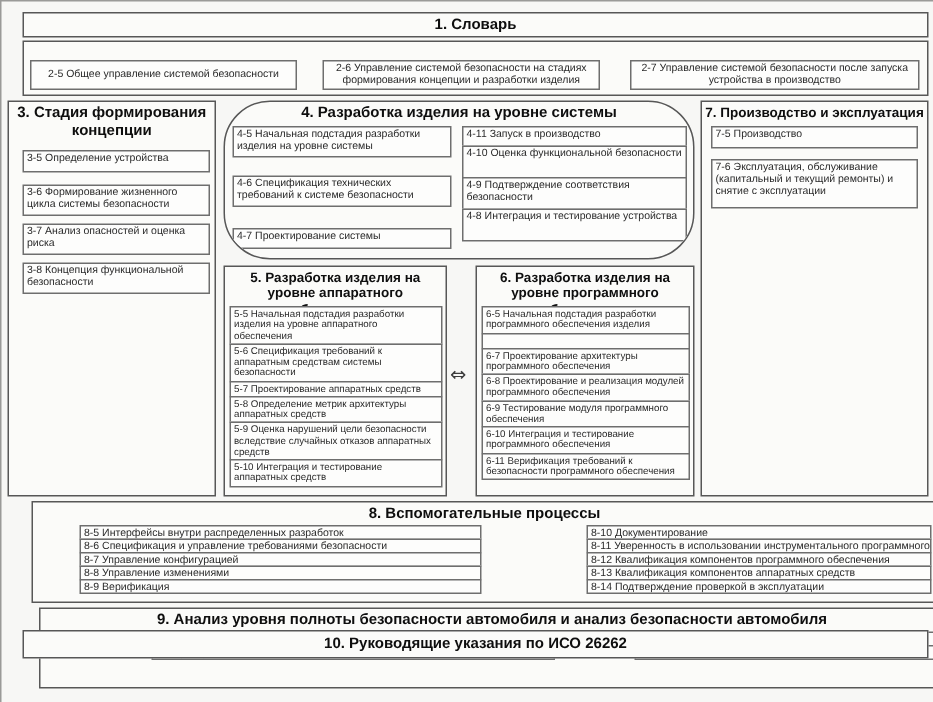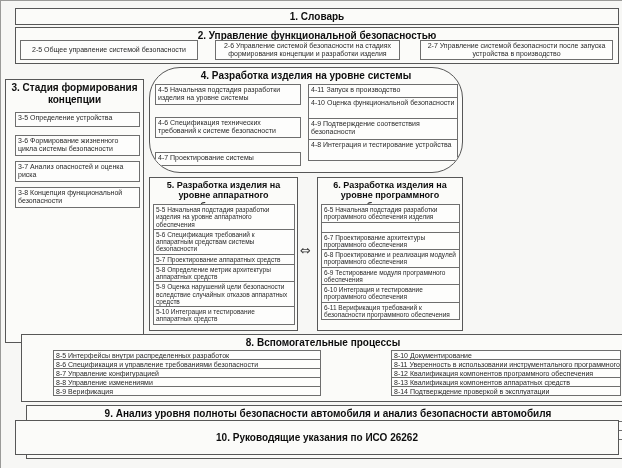--- a/index.html
+++ b/index.html
@@ -46,27 +46,26 @@
 </head>
 <body>
 
 <div class="fig">
 
   <div class="sec onebox" style="left:14px;top:7px;width:604px;height:17px;">
     <div class="sec-title">1. Словарь</div>
   </div>
 
   <div class="sec" style="left:14px;top:26px;width:604px;height:37px;">
-    <div class="sec-title">2. Управление функциональной безопасностью</div>
     <div class="item center" style="left:4px;top:12px;width:178px;height:20px;">2-5 Общее управление системой безопасности</div>
     <div class="item center" style="left:199px;top:12px;width:185px;height:20px;">2-6 Управление системой безопасности на стадиях формирования концепции и разработки изделия</div>
     <div class="item center" style="left:404px;top:12px;width:193px;height:20px;">2-7 Управление системой безопасности после запуска устройства в производство</div>
   </div>
 
-  <div class="sec" style="left:4px;top:78px;width:139px;height:264px;">
+  <div class="sec" style="left:4px;top:66px;width:139px;height:264px;">
     <div class="sec-title">3. Стадия формирования концепции</div>
     <div class="item" style="left:9px;top:32px;width:125px;height:15px;">3-5 Определение устройства</div>
     <div class="item" style="left:9px;top:55px;width:125px;height:21px;">3-6 Формирование жизненного цикла системы безопасности</div>
     <div class="item" style="left:9px;top:81px;width:125px;height:21px;">3-7 Анализ опасностей и оценка риска</div>
     <div class="item" style="left:9px;top:107px;width:125px;height:21px;">3-8 Концепция функциональной безопасности</div>
   </div>
 
   <div class="sec" style="left:148px;top:66px;width:314px;height:106px;border-radius:31px;">
     <div class="sec-title">4. Разработка изделия на уровне системы</div>
     <div class="item" style="left:5px;top:16px;width:146px;height:21px;">4-5 Начальная подстадия разработки изделия на уровне системы</div>
@@ -98,20 +97,25 @@
       <div class="item">6-5 Начальная подстадия разработки программного обеспечения изделия</div>
       <div class="item empty-slot"></div>
       <div class="item">6-7 Проектирование архитектуры программного обеспечения</div>
       <div class="item">6-8 Проектирование и реализация модулей программного обеспечения</div>
       <div class="item">6-9 Тестирование модуля программного обеспечения</div>
       <div class="item">6-10 Интеграция и тестирование программного обеспечения</div>
       <div class="item">6-11 Верификация требований к безопасности программного обеспечения</div>
     </div>
   </div>
 
+  <div class="sec" style="left:466px;top:66px;width:152px;height:264px;">
+    <div class="sec-title sm" style="white-space:nowrap;">7. Производство и эксплуатация</div>
+    <div class="item" style="left:6px;top:16px;width:138px;height:15px;">7-5 Производство</div>
+    <div class="item" style="left:6px;top:38px;width:138px;height:33px;">7-6 Эксплуатация, обслуживание (капитальный и текущий ремонты) и снятие с эксплуатации</div>
+  </div>
 
   <div class="sec" style="left:20px;top:333px;width:604px;height:68px;">
     <div class="sec-title">8. Вспомогательные процессы</div>
     <div class="stack" style="left:31px;top:15px;width:268px;">
       <div class="rowline">8-5 Интерфейсы внутри распределенных разработок</div>
       <div class="rowline">8-6 Спецификация и управление требованиями безопасности</div>
       <div class="rowline">8-7 Управление конфигурацией</div>
       <div class="rowline">8-8 Управление изменениями</div>
       <div class="rowline">8-9 Верификация</div>
     </div>
@@ -129,17 +133,17 @@
     <div class="stack" style="left:74px;top:15px;width:269px;">
       <div class="rowline">9-5 Декомпозиция требований с распределением УПБА</div>
       <div class="rowline">9-6 Критерий совместимости элементов</div>
     </div>
     <div class="stack" style="left:396px;top:15px;width:203px;">
       <div class="rowline">9-7 Анализ зависимых отказов</div>
       <div class="rowline">9-8 Анализ системы безопасности</div>
     </div>
   </div>
 
-  <div class="sec onebox" style="left:14px;top:419px;width:604px;height:35px;">
+  <div class="sec onebox" style="left:14px;top:419px;width:604px;height:19px;">
     <div class="sec-title">10. Руководящие указания по ИСО 26262</div>
   </div>
 
 </div>
 
 </body></html>

